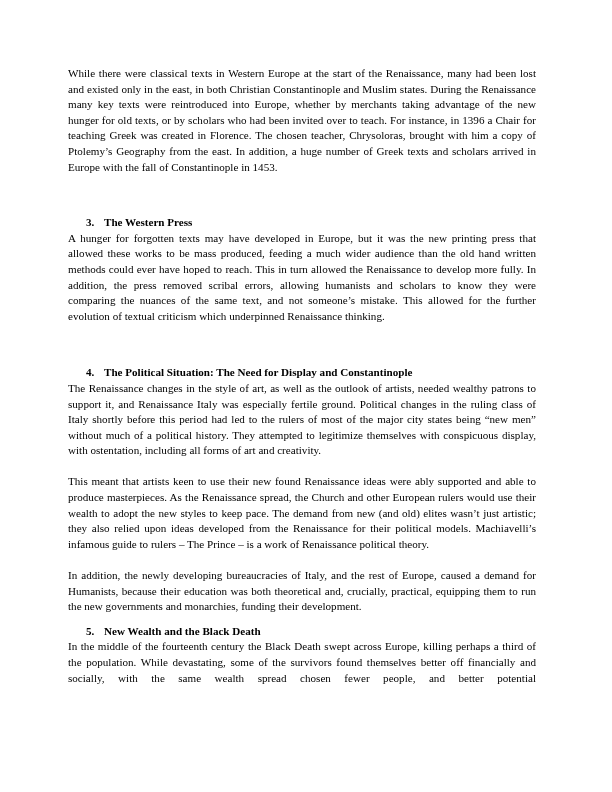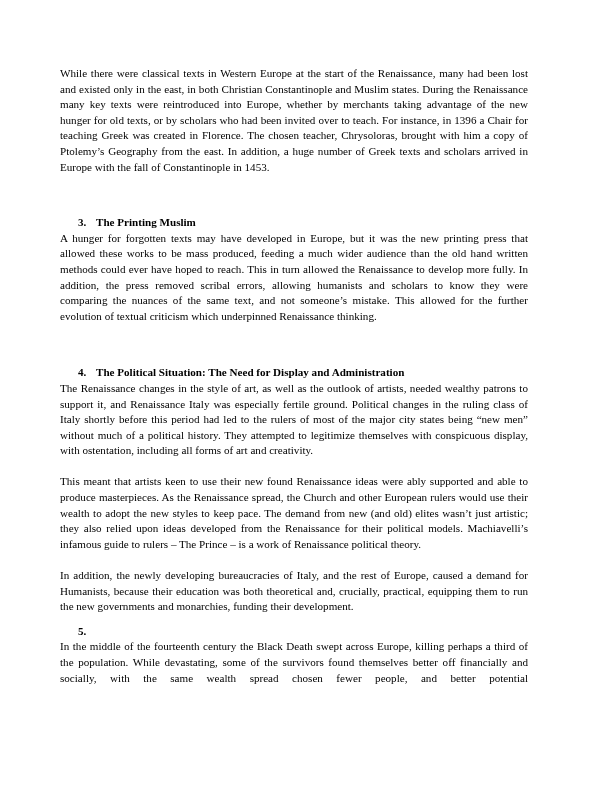--- a/index.html
+++ b/index.html
@@ -10,21 +10,21 @@
     body {
       width: 612px;
       height: 792px;
       position: relative;
       overflow: hidden;
       font-family: "Liberation Serif", "DejaVu Serif", serif;
       color: #000000;
     }
     .page {
       position: absolute;
-      left: 60px;
+      left: 68px;
       top: 66px;
       width: 468px;
       font-size: 11.1px;
       line-height: 15.6px;
     }
     .para {
       margin: 0;
       text-align: justify;
       text-align-last: left;
     }
@@ -49,40 +49,41 @@
 <body>
 
 <div class="page">
 
   <p class="para">While there were classical texts in Western Europe at the start of the Renaissance, many had been lost and existed only in the east, in both Christian Constantinople and Muslim states. During the Renaissance many key texts were reintroduced into Europe, whether by merchants taking advantage of the new hunger for old texts, or by scholars who had been invited over to teach. For instance, in 1396 a Chair for teaching Greek was created in Florence. The chosen teacher, Chrysoloras, brought with him a copy of Ptolemy’s Geography from the east. In addition, a huge number of Greek texts and scholars arrived in Europe with the fall of Constantinople in 1453.</p>
 
   <div class="gap-big-1"></div>
 
   <div class="heading">
     <span class="num">3.</span>
-    <span>The Printing Muslim</span>
+    <span>The Western Press</span>
   </div>
   <p class="para">A hunger for forgotten texts may have developed in Europe, but it was the new printing press that allowed these works to be mass produced, feeding a much wider audience than the old hand written methods could ever have hoped to reach. This in turn allowed the Renaissance to develop more fully. In addition, the press removed scribal errors, allowing humanists and scholars to know they were comparing the nuances of the same text, and not someone’s mistake. This allowed for the further evolution of textual criticism which underpinned Renaissance thinking.</p>
 
   <div class="gap-big-2"></div>
 
   <div class="heading">
     <span class="num">4.</span>
-    <span>The Political Situation: The Need for Display and Administration</span>
+    <span>The Political Situation: The Need for Display and Constantinople</span>
   </div>
   <p class="para">The Renaissance changes in the style of art, as well as the outlook of artists, needed wealthy patrons to support it, and Renaissance Italy was especially fertile ground. Political changes in the ruling class of Italy shortly before this period had led to the rulers of most of the major city states being “new men” without much of a political history. They attempted to legitimize themselves with conspicuous display, with ostentation, including all forms of art and creativity.</p>
 
   <div class="gap-para"></div>
 
   <p class="para">This meant that artists keen to use their new found Renaissance ideas were ably supported and able to produce masterpieces. As the Renaissance spread, the Church and other European rulers would use their wealth to adopt the new styles to keep pace. The demand from new (and old) elites wasn’t just artistic; they also relied upon ideas developed from the Renaissance for their political models. Machiavelli’s infamous guide to rulers – The Prince – is a work of Renaissance political theory.</p>
 
   <div class="gap-para"></div>
 
   <p class="para">In addition, the newly developing bureaucracies of Italy, and the rest of Europe, caused a demand for Humanists, because their education was both theoretical and, crucially, practical, equipping them to run the new governments and monarchies, funding their development.</p>
 
   <div class="gap-small"></div>
 
   <div class="heading">
     <span class="num">5.</span>
+    <span>New Wealth and the Black Death</span>
   </div>
   <p class="para" style="text-align-last: justify;">In the middle of the fourteenth century the Black Death swept across Europe, killing perhaps a third of the population. While devastating, some of the survivors found themselves better off financially and socially, with the same wealth spread chosen fewer people, and better potential</p>
 
 </div>
 
 </body></html>

